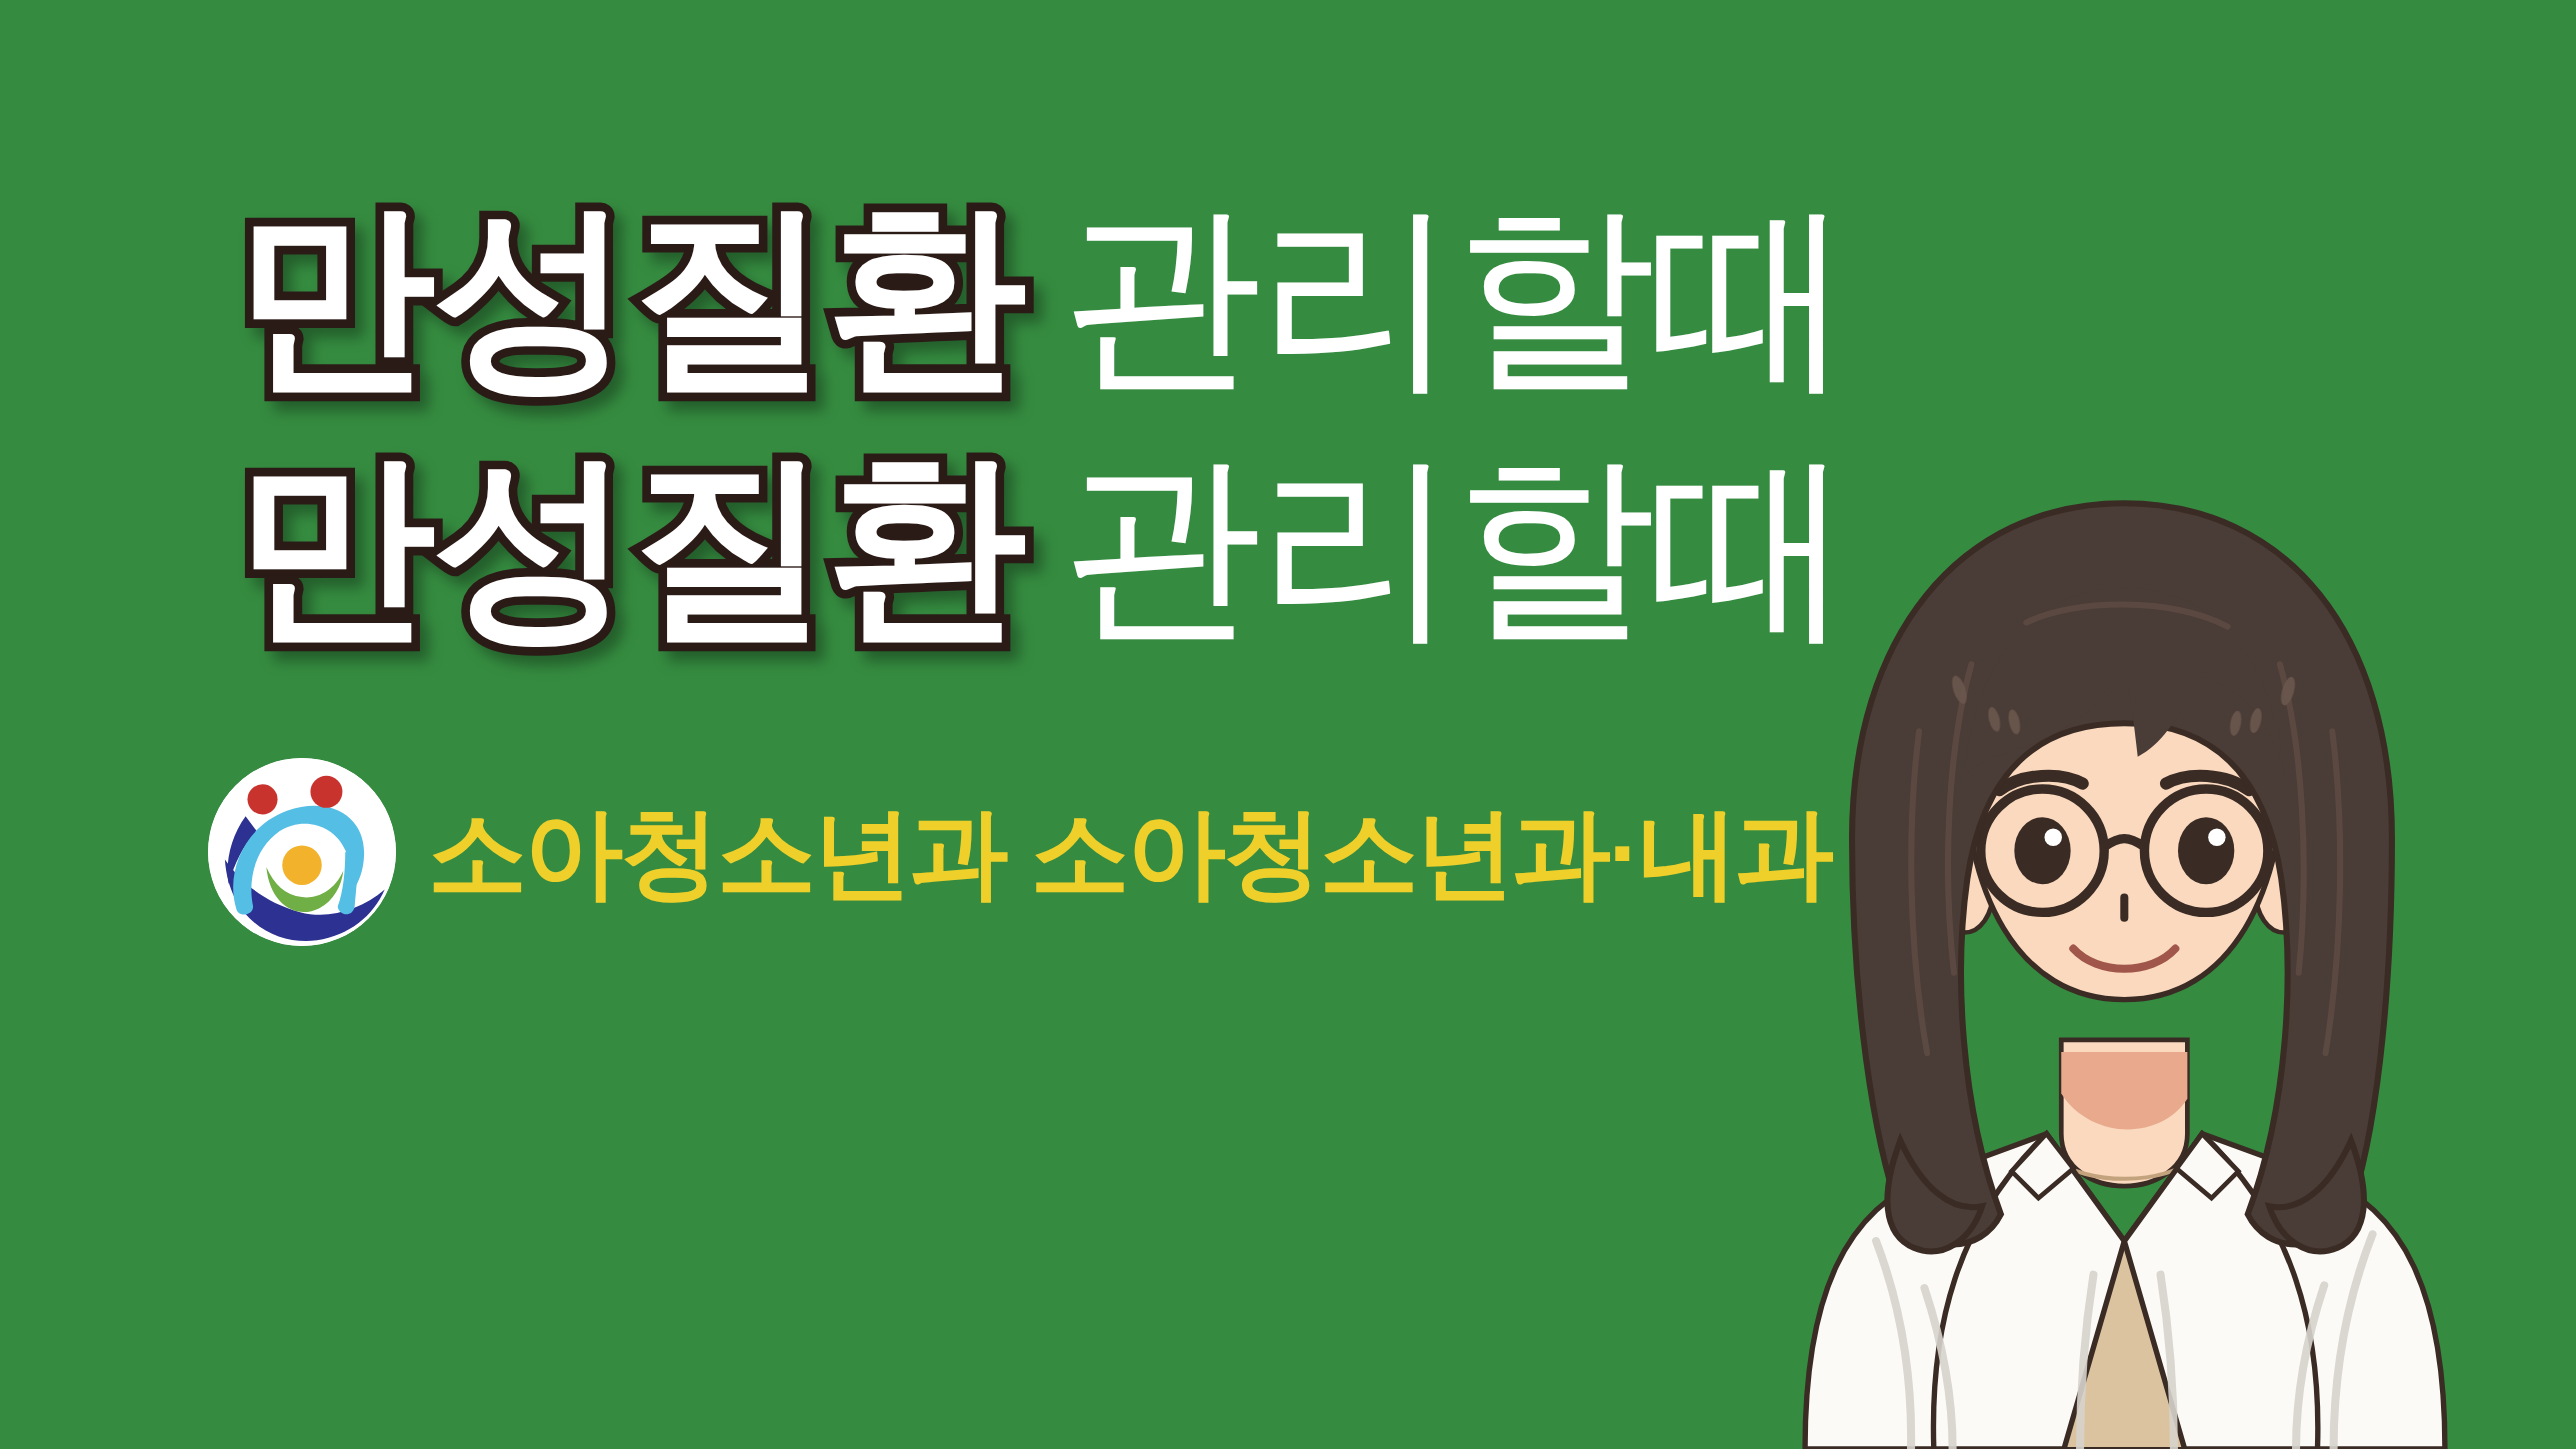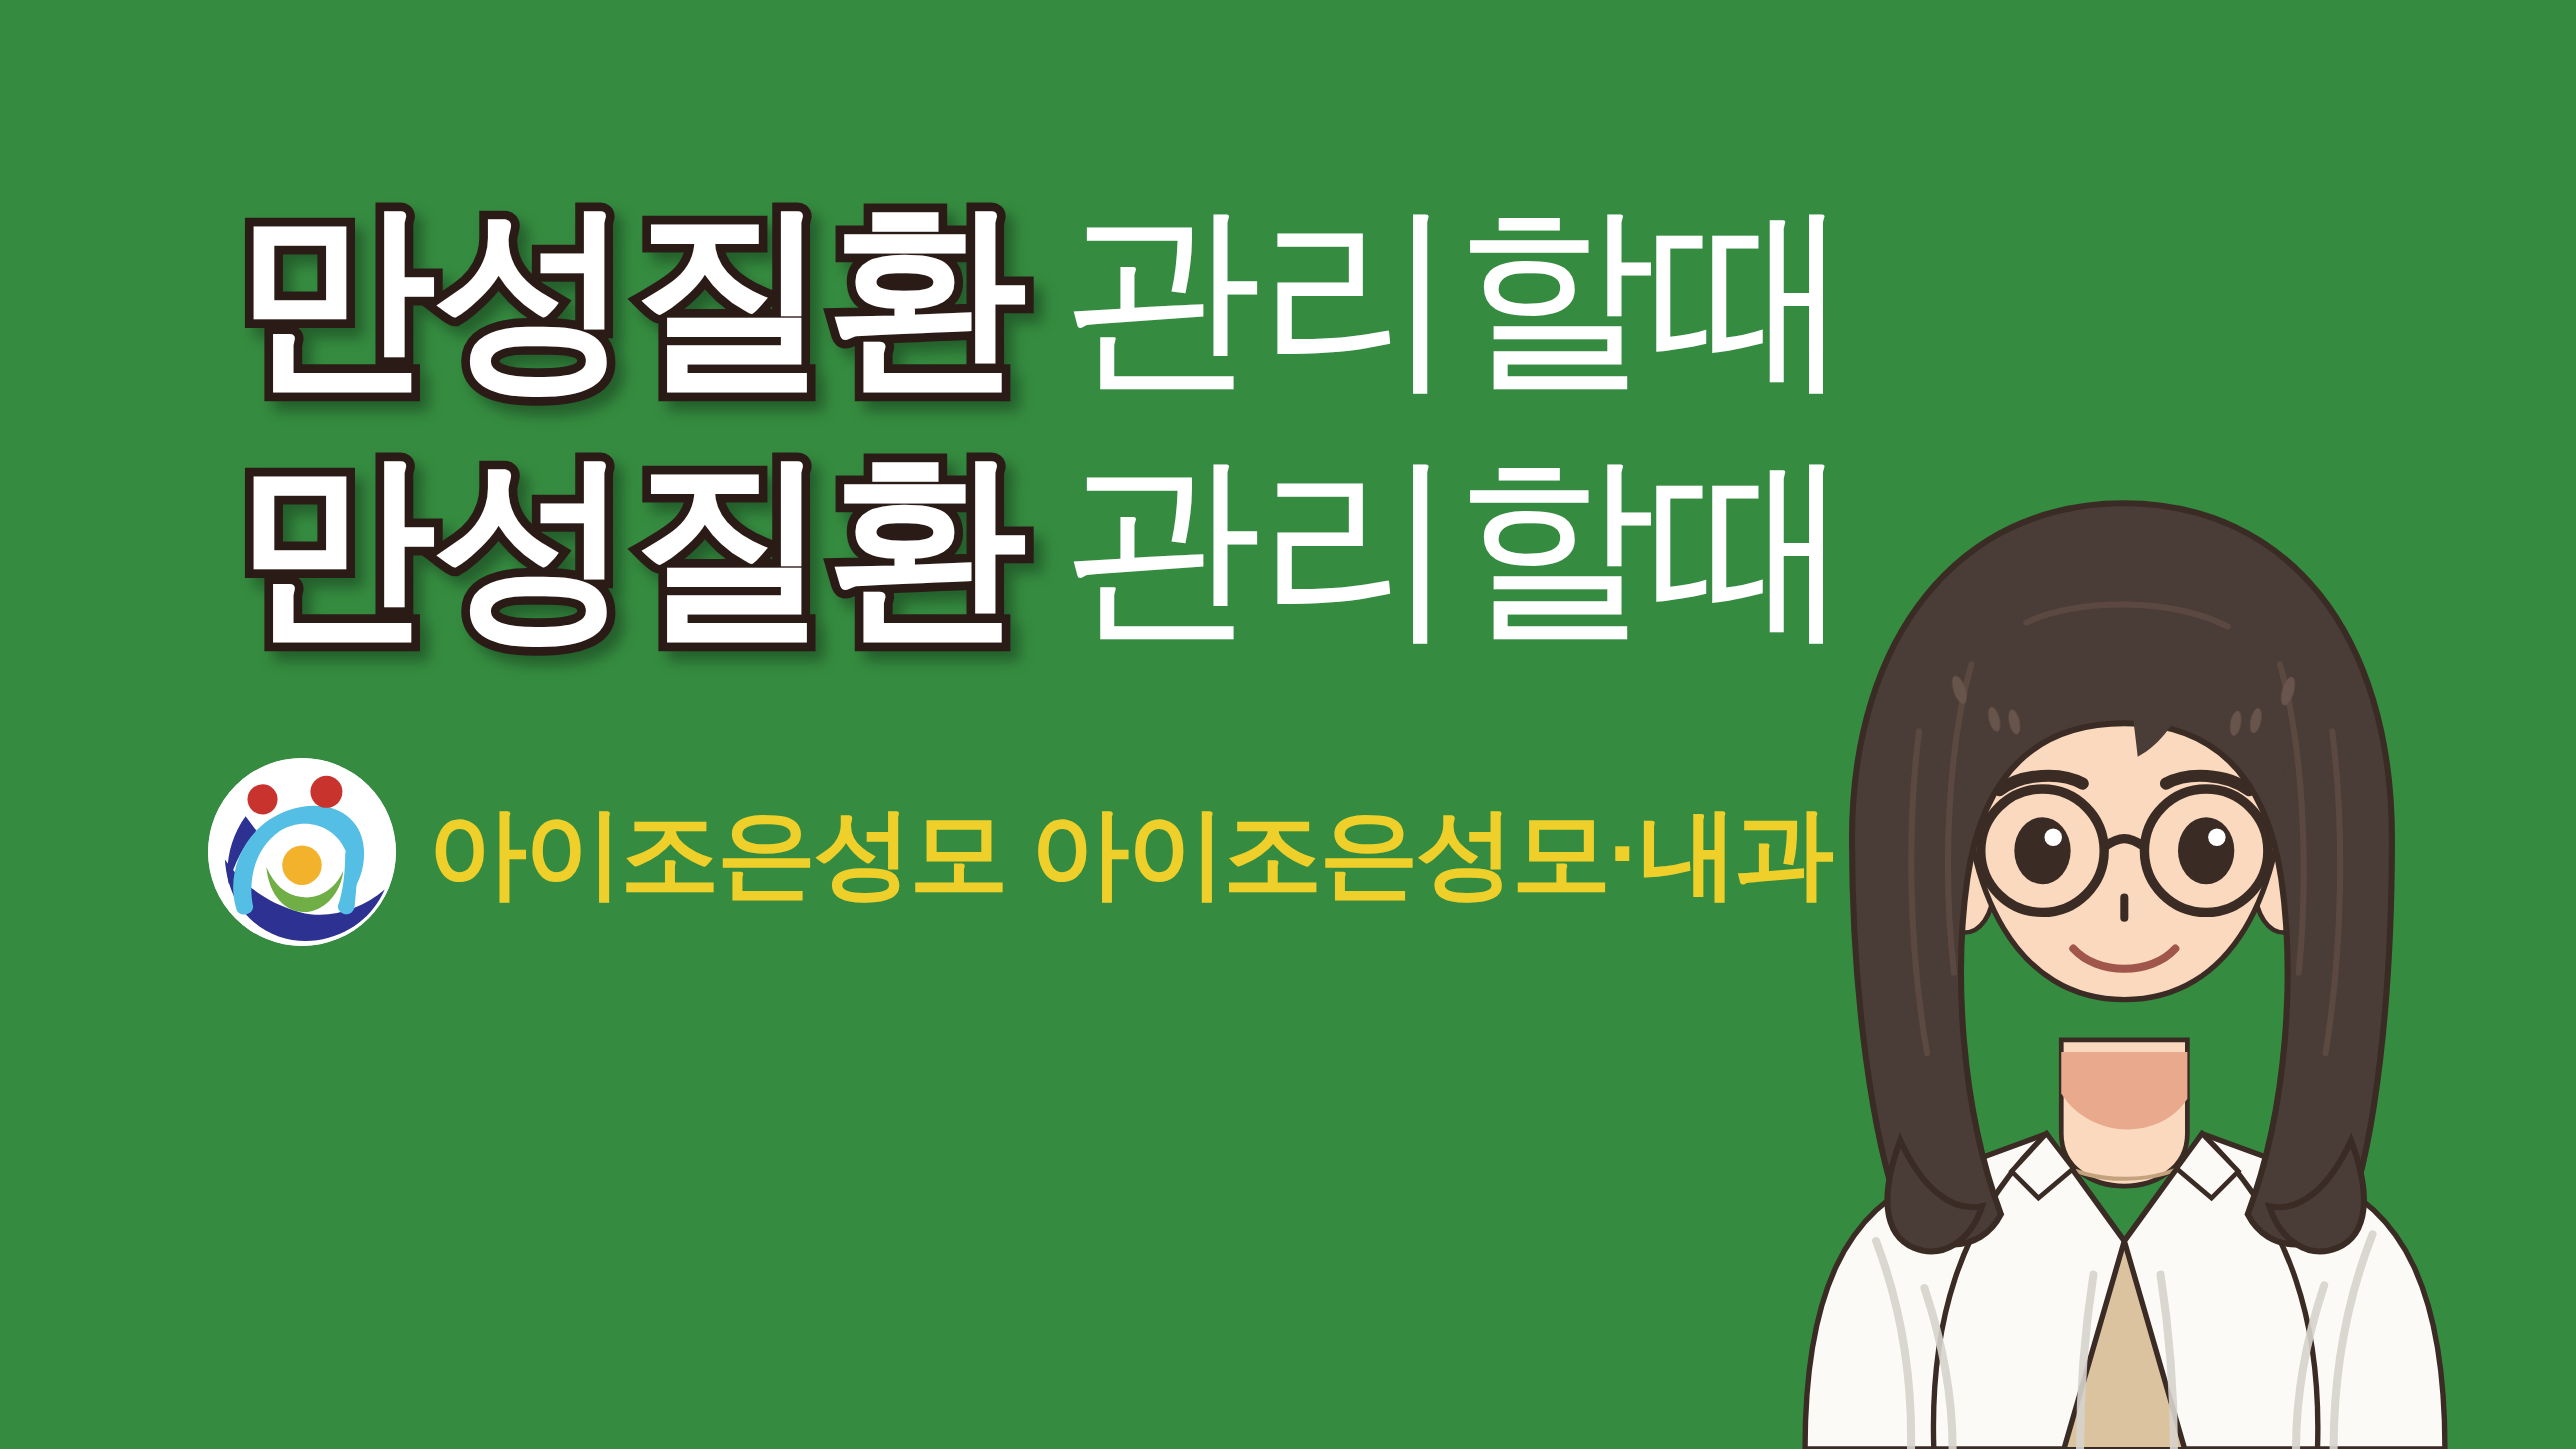--- a/index.html
+++ b/index.html
@@ -128,21 +128,21 @@
         <path d="M138 158 C139 168 154 170 156 158 C158 136 160 116 160 104
                  L146 100 C146 120 144 142 138 158 Z" fill="#55BEE5"></path>
 
         <circle cx="58" cy="44" r="16" fill="#C9332E"></circle>
         <circle cx="126" cy="36" r="17" fill="#C9332E"></circle>
 
         <circle cx="100" cy="114" r="21" fill="#F2B22B"></circle>
       </svg>
     </div>
 
-    <div id="brand-name" style="color: rgb(239, 208, 43);">아이조은성모 아이조은성모·내과</div>
+    <div id="brand-name" style="color: rgb(239, 208, 43);">소아청소년과 소아청소년과·내과</div>
 
   </div>
 
   <div id="doctor">
     <svg viewBox="0 0 1100 1470" xmlns="http://www.w3.org/2000/svg">
       <defs>
         <clipPath id="hairClip">
           <path d="M140 560 C140 260 300 60 545 60 C790 60 945 255 945 560
                    C945 760 930 900 905 1010 L880 1010
                    C895 880 900 740 892 640

